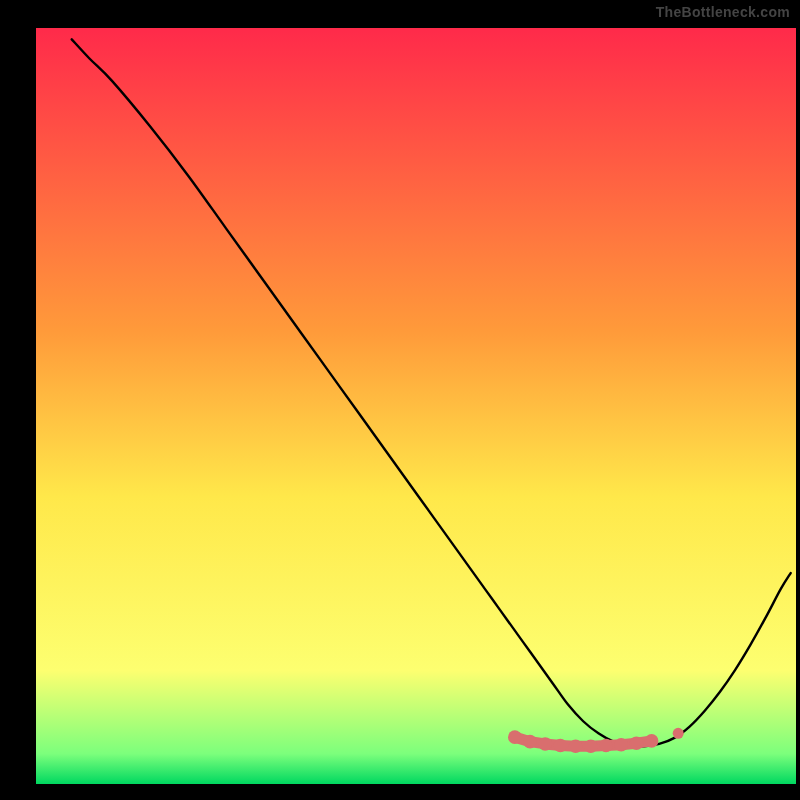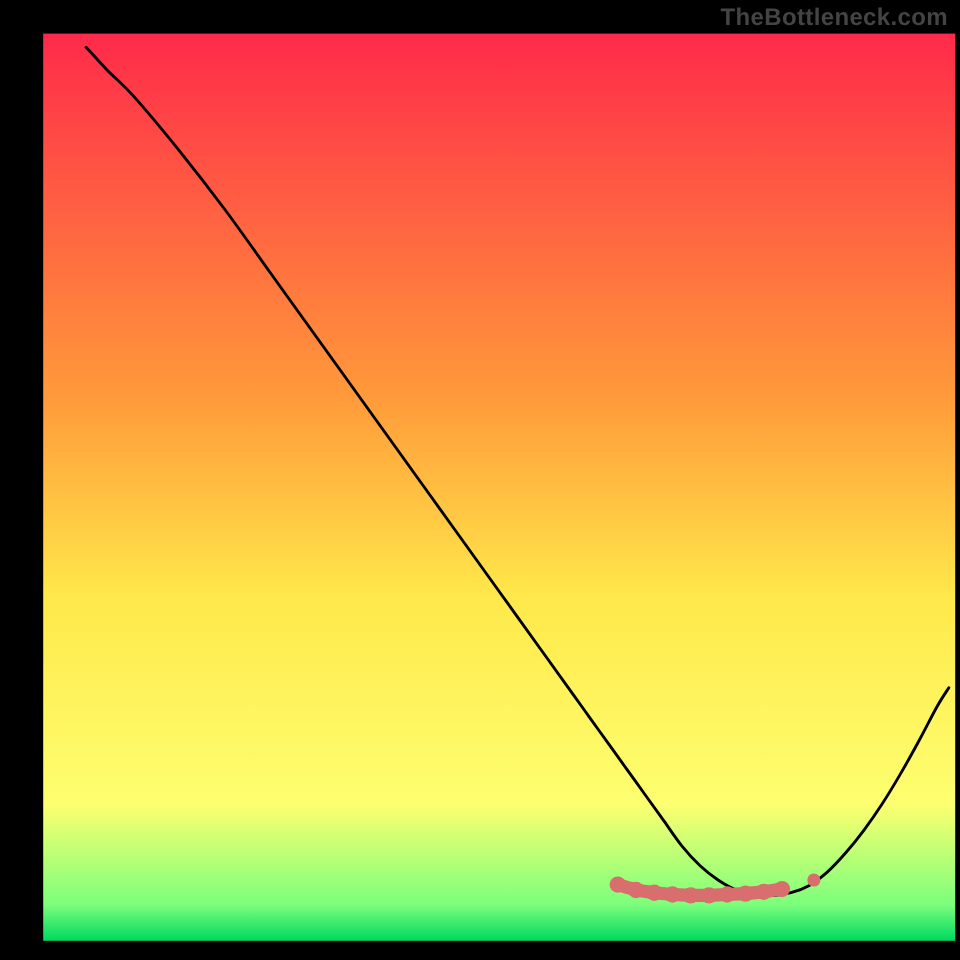--- a/index.html
+++ b/index.html
@@ -14,21 +14,21 @@
   .container {
     position: relative;
     width: 800px;
     height: 800px;
   }
   .watermark {
     position: absolute;
     top: 4px;
     right: 10px;
     color: #444;
-    font-size: 20px;
+    font-size: 14px;
     font-weight: bold;
     letter-spacing: 0.3px;
     z-index: 10;
   }
   svg {
     position: absolute;
     left: 0;
     top: 0;
     width: 800px;
     height: 800px;

